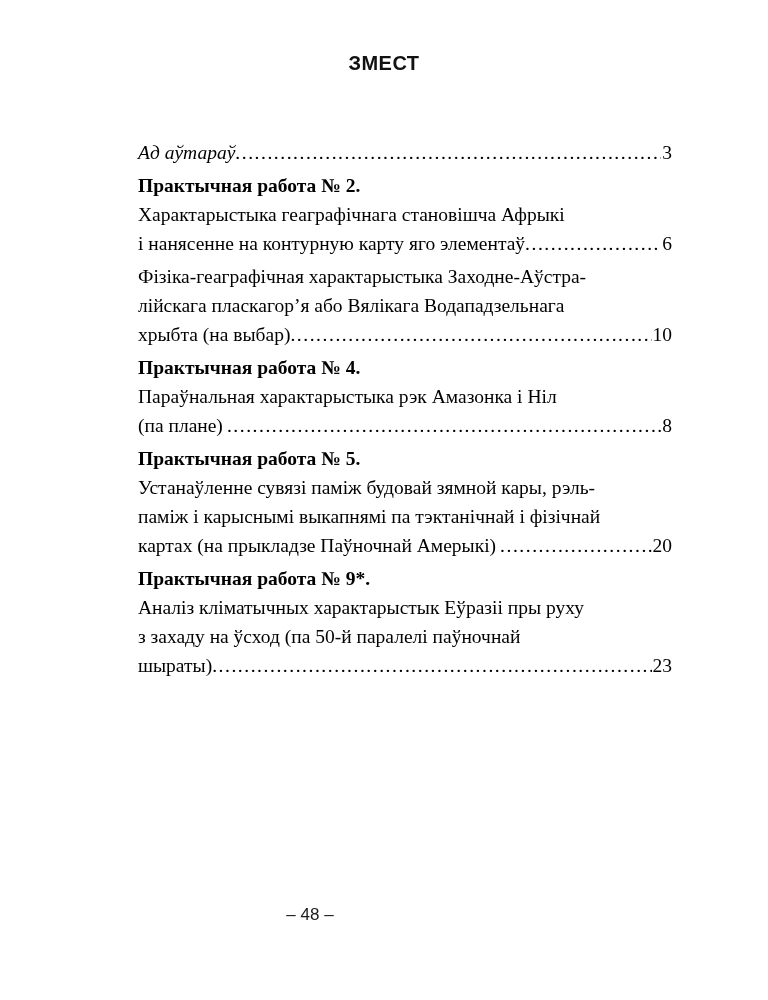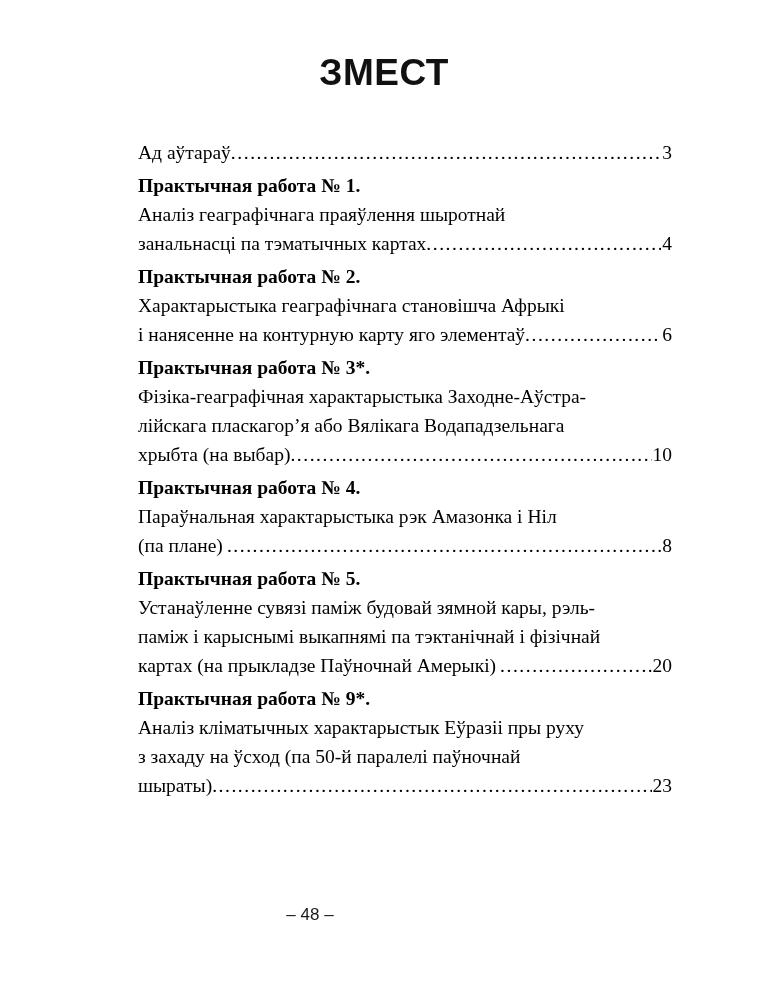--- a/index.html
+++ b/index.html
@@ -24,21 +24,21 @@
 
   
   .page-title {
     position: absolute;
     top: 52px;
     left: 0;
     width: 768px;
     text-align: center;
     font-family: "Liberation Sans", "DejaVu Sans", sans-serif;
     font-weight: bold;
-    font-size: 37px;
+    font-size: 20px;
     letter-spacing: 0.5px;
     color: #111111;
   }
 
   
   .toc {
     position: absolute;
     top: 138px;
     left: 138px;
     width: 534px;
@@ -67,20 +67,21 @@
   
   .leader-line {
     display: flex;
     align-items: baseline;
     width: 534px;
     font-size: 19.5px;
     line-height: 29px;
   }
 
   .leader-line.italic .leader-text {
+    font-style: italic;
   }
 
   .leader-text {
     white-space: nowrap;
     flex: 0 0 auto;
   }
 
   .leader-dots {
     flex: 1 1 auto;
     overflow: hidden;
@@ -125,43 +126,31 @@
 
   <div class="toc">
       <div class="toc-entry">
         <div class="leader-line italic">
           <span class="leader-text">Ад аўтараў</span>
           <span class="leader-dots"></span>
           <span class="leader-page">3</span>
         </div>
       </div>
       <div class="toc-entry">
-        <div class="entry-heading">Практычная работа № 1.</div>
-        <div class="entry-lines">
-          <div class="entry-line">Аналіз геаграфічнага праяўлення шыротнай</div>
-        </div>
-        <div class="leader-line">
-          <span class="leader-text">занальнасці па тэматычных картах</span>
-          <span class="leader-dots"></span>
-          <span class="leader-page">4</span>
-        </div>
-      </div>
-      <div class="toc-entry">
         <div class="entry-heading">Практычная работа № 2.</div>
         <div class="entry-lines">
           <div class="entry-line">Характарыстыка геаграфічнага становішча Афрыкі</div>
         </div>
         <div class="leader-line">
           <span class="leader-text">і нанясенне на контурную карту яго элементаў</span>
           <span class="leader-dots"></span>
           <span class="leader-page">6</span>
         </div>
       </div>
       <div class="toc-entry">
-        <div class="entry-heading">Практычная работа № 3*.</div>
         <div class="entry-lines">
           <div class="entry-line">Фізіка-геаграфічная характарыстыка Заходне-Аўстра-</div>
           <div class="entry-line">лійскага пласкагор’я або Вялікага Водападзельнага</div>
         </div>
         <div class="leader-line">
           <span class="leader-text">хрыбта (на выбар)</span>
           <span class="leader-dots"></span>
           <span class="leader-page">10</span>
         </div>
       </div>

